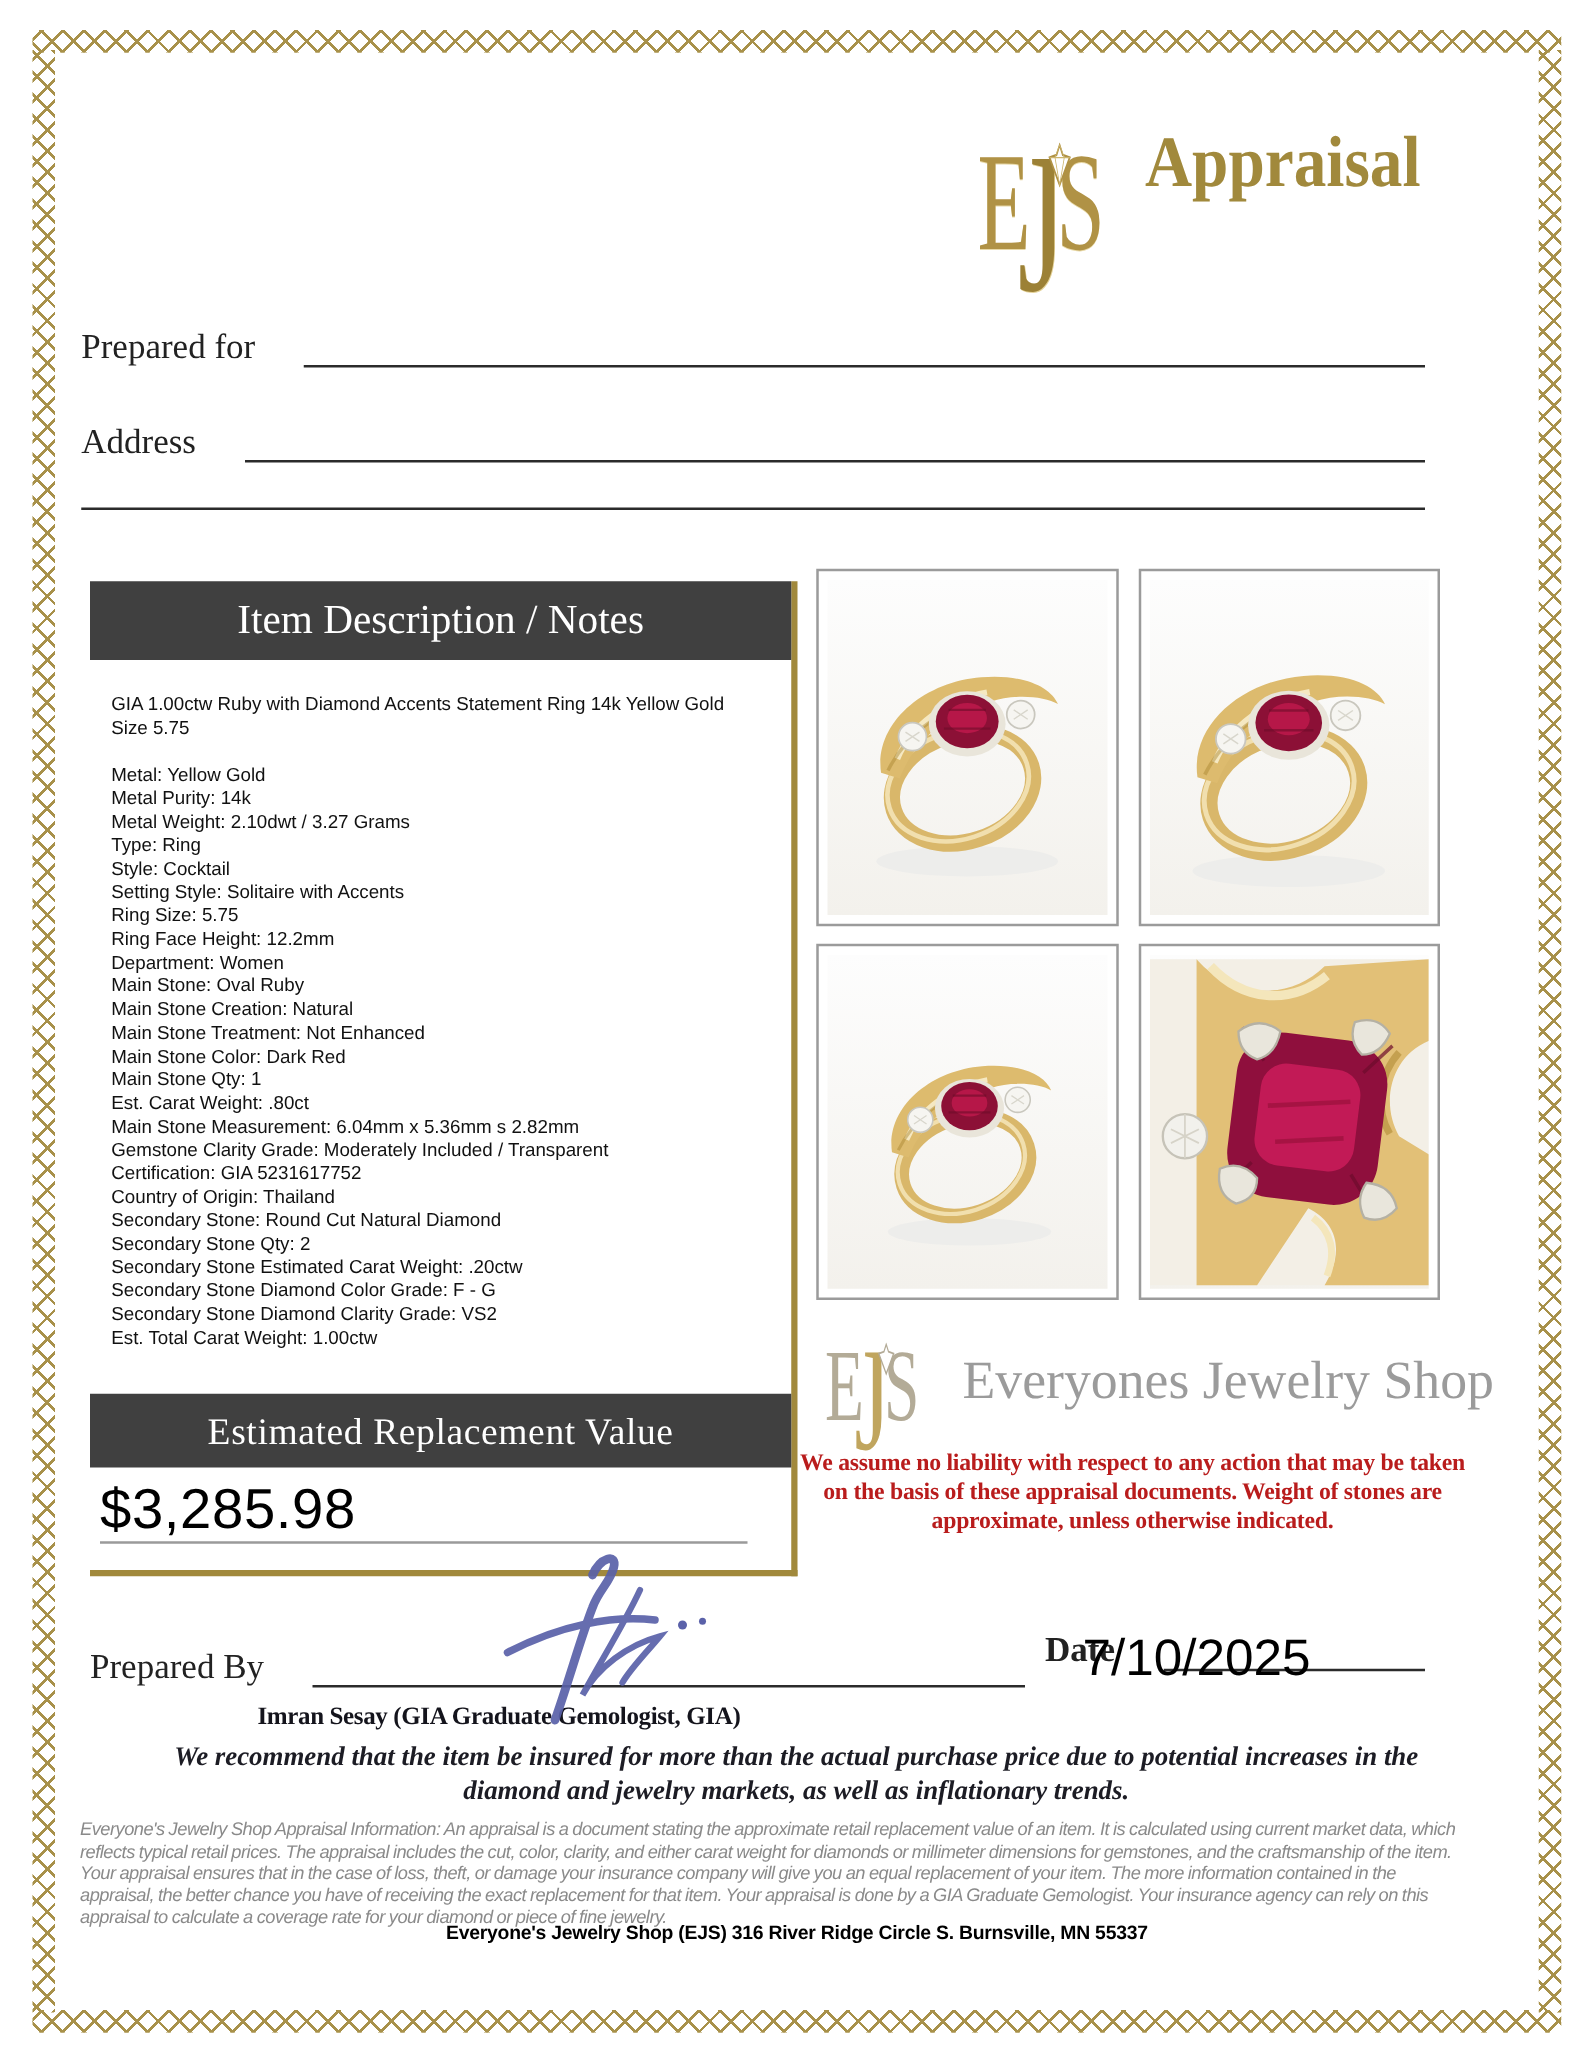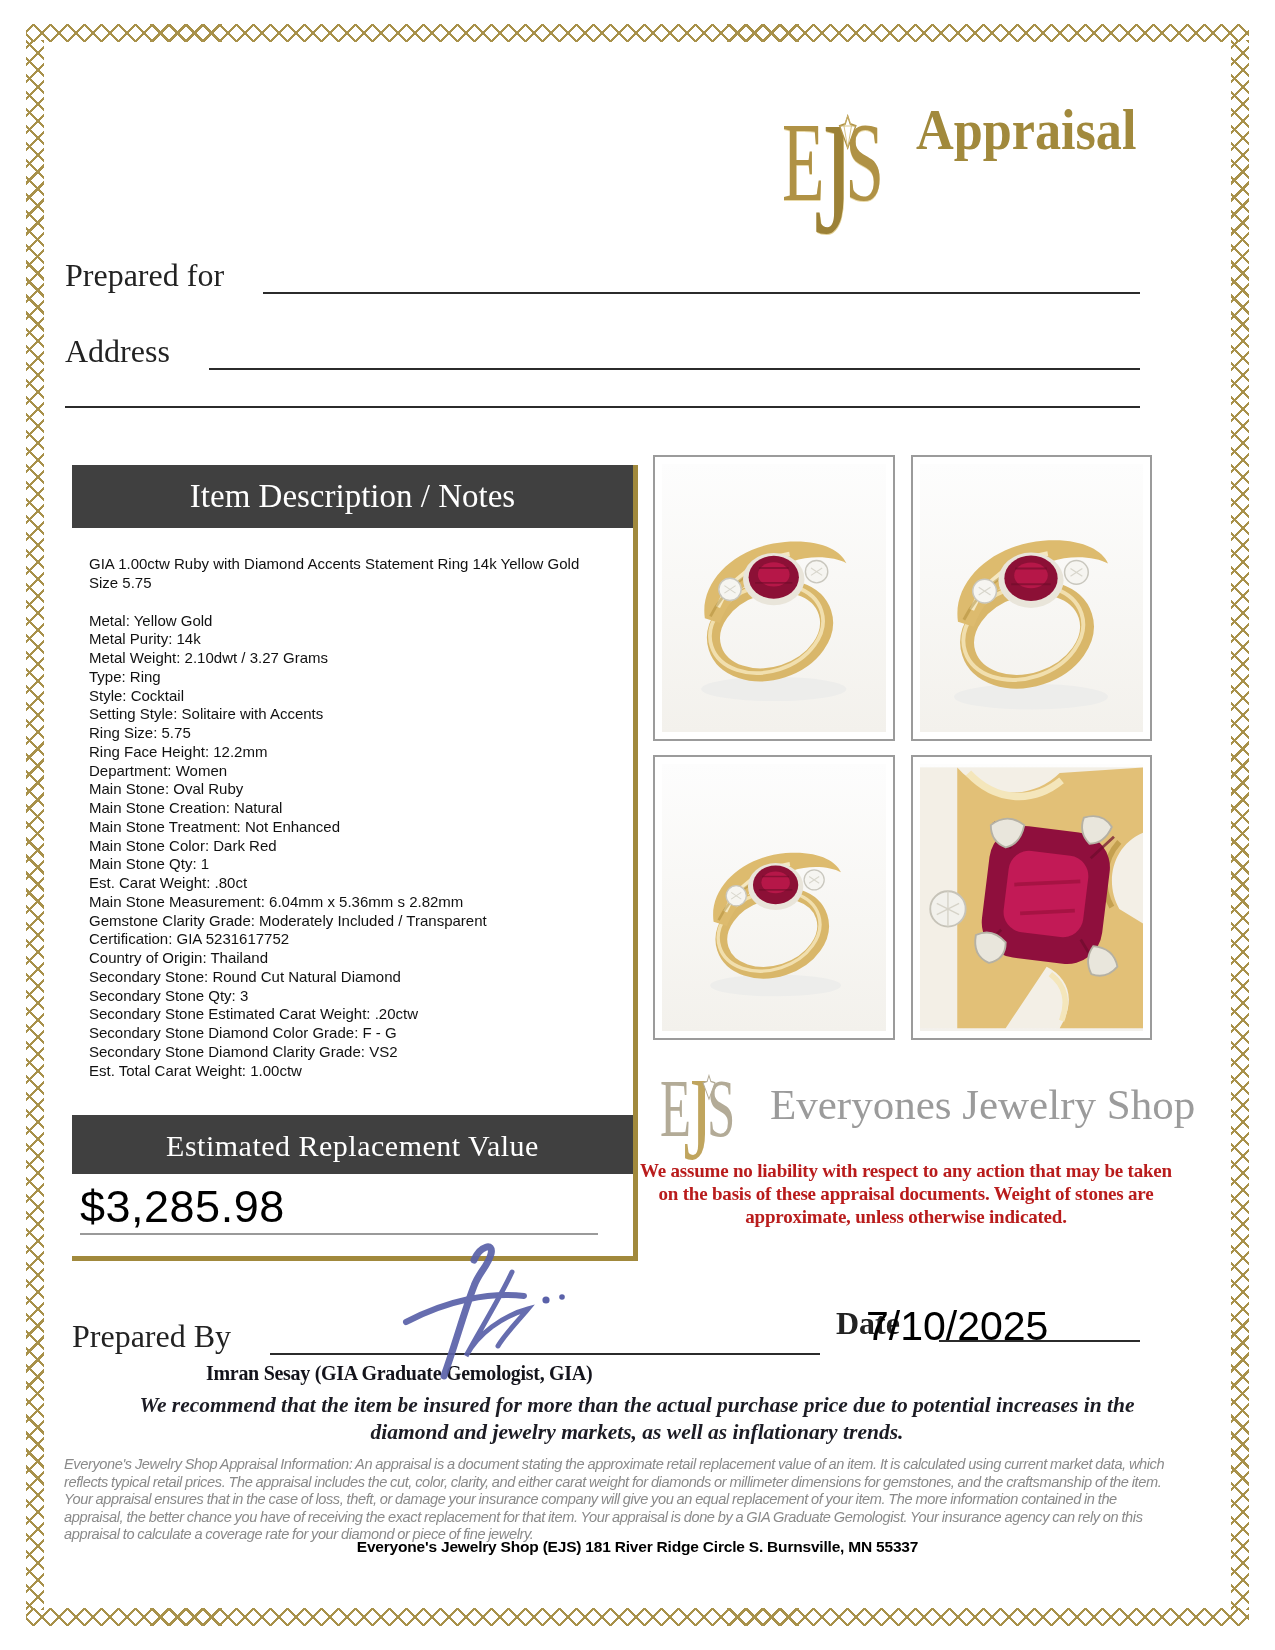--- a/index.html
+++ b/index.html
@@ -24,21 +24,21 @@
   .logo-top{left:782px;top:88px;width:160px;height:160px;}
   .logo-top .le{left:0;top:10px;font-size:112px;color:#b09245;text-shadow:0 1px 0 #e8d9a8;}
   .logo-top .ls{left:102px;top:10px;font-size:112px;color:#b09245;text-shadow:0 1px 0 #e8d9a8;}
   .logo-top .lj{left:52px;top:-2px;font-size:160px;color:#9c8136;text-shadow:1px 1px 0 #e3d197;}
   .gem{position:absolute;z-index:3;}
   .logo-top .gem{left:86px;top:26px;}
   .title-appraisal{position:absolute;left:916px;top:96px;font-size:58px;font-weight:700;
     color:#a1893c;letter-spacing:0;transform:scaleX(.9);transform-origin:0 0;white-space:nowrap;}
 
   
-  .field{position:absolute;display:flex;align-items:flex-end;font-size:32px;color:#222;gap:25px;}
+  .field{position:absolute;display:flex;align-items:flex-end;font-size:28px;color:#222;gap:25px;}
   .field .lbl{white-space:nowrap;}
   .field .line{flex:1;border-bottom:2px solid #2b2b2b;margin-left:14px;height:30px;}
   .field-prepared-for{left:65px;top:258px;width:1075px;height:36px;}
   .field-address     {left:65px;top:334px;width:1075px;height:36px;}
   .rule-full{position:absolute;left:65px;top:406px;width:1075px;border-top:2px solid #2b2b2b;}
 
   
   .left-box{position:absolute;left:72px;top:465px;width:566px;height:796px;
             border-right:5px solid #a1893c;border-bottom:5px solid #a1893c;box-sizing:border-box;}
   .gold-bar{background:#404040;color:#fff;text-align:center;font-family:"Liberation Serif",serif;}
@@ -138,21 +138,21 @@
           <div>Main Stone Creation: Natural</div>
           <div>Main Stone Treatment: Not Enhanced</div>
           <div>Main Stone Color: Dark Red</div>
           <div>Main Stone Qty: 1</div>
           <div>Est. Carat Weight: .80ct</div>
           <div>Main Stone Measurement: 6.04mm x 5.36mm s 2.82mm</div>
           <div>Gemstone Clarity Grade: Moderately Included / Transparent</div>
           <div>Certification: GIA 5231617752</div>
           <div>Country of Origin: Thailand</div>
           <div>Secondary Stone: Round Cut Natural Diamond</div>
-          <div>Secondary Stone Qty: 3</div>
+          <div>Secondary Stone Qty: 2</div>
           <div>Secondary Stone Estimated Carat Weight: .20ctw</div>
           <div>Secondary Stone Diamond Color Grade: F - G</div>
           <div>Secondary Stone Diamond Clarity Grade: VS2</div>
           <div>Est. Total Carat Weight: 1.00ctw</div>
         </div>
     </div>
     <div class="gold-bar erv-bar">Estimated Replacement Value</div>
     <div class="amount">$3,285.98</div>
     <div class="amount-line"></div>
   </div>
@@ -255,15 +255,15 @@
   <div class="signer">Imran Sesay (GIA Graduate Gemologist, GIA)</div>
 
   <div class="field date-row">
     <span class="lbl">Date</span>
     <span class="line"></span>
   </div>
   <div class="date-value">7/10/2025</div>
 
   <div class="recommendation">We recommend that the item be insured for more than the actual purchase price due to potential increases in the diamond and jewelry markets, as well as inflationary trends.</div>
   <div class="fine-print">Everyone's Jewelry Shop Appraisal Information: An appraisal is a document stating the approximate retail replacement value of an item. It is calculated using current market data, which reflects typical retail prices. The appraisal includes the cut, color, clarity, and either carat weight for diamonds or millimeter dimensions for gemstones, and the craftsmanship of the item. Your appraisal ensures that in the case of loss, theft, or damage your insurance company will give you an equal replacement of your item. The more information contained in the appraisal, the better chance you have of receiving the exact replacement for that item. Your appraisal is done by a GIA Graduate Gemologist.  Your insurance agency can rely on this appraisal to calculate a coverage rate for your diamond or piece of fine jewelry.</div>
-  <div class="footer">Everyone's Jewelry Shop (EJS) 181 River Ridge Circle S. Burnsville, MN 55337</div>
+  <div class="footer">Everyone's Jewelry Shop (EJS) 316 River Ridge Circle S. Burnsville, MN 55337</div>
 
 </div>
 
 </body></html>

